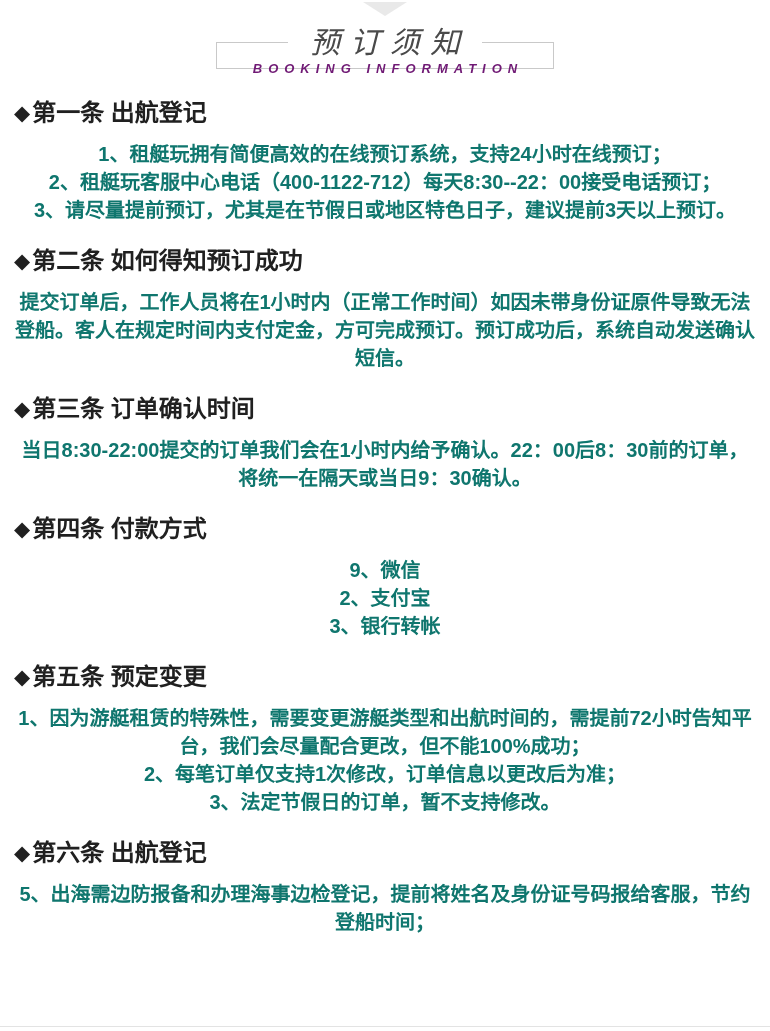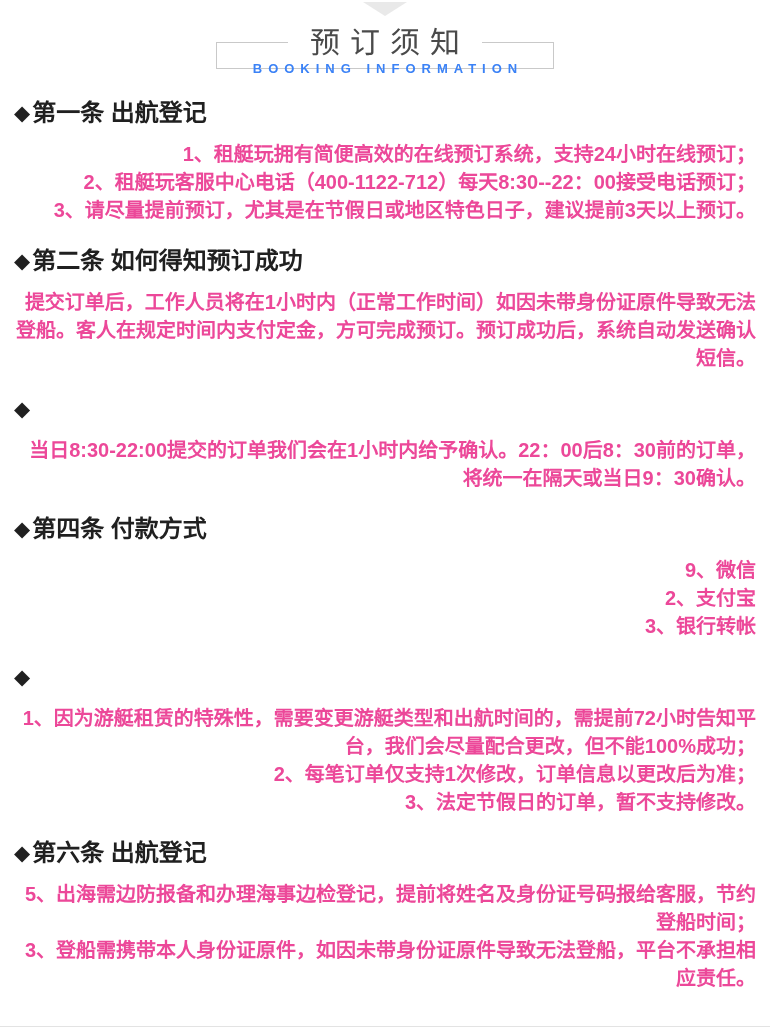--- a/index.html
+++ b/index.html
@@ -26,20 +26,21 @@
     margin: 2px auto 0 auto;
   }
   
   .header-box {
     position: relative;
     width: 338px;
     height: 27px;
     border: 1px solid #c9c9c9;
     margin: 26px auto 17px auto;
     background: transparent;
+    font-style: italic;
   }
   .header-title {
     position: absolute;
     top: 0; left: 50%;
     transform: translate(-50%, -50%);
     background: #ffffff;
     padding: 0 12px 0 22px;
     font-size: 30px;
     line-height: 1;
     letter-spacing: 10px;
@@ -50,21 +51,21 @@
   .header-subtitle {
     position: absolute;
     bottom: 0; left: 50%;
     transform: translate(-50%, 50%);
     background: transparent;
     padding: 0 4px 0 10px;
     font-size: 13px;
     line-height: 1;
     letter-spacing: 6px;
     font-weight: 700;
-    color: #3b82f6;
+    color: #701a75;
     white-space: nowrap;
   }
   .sec { margin-top: 21px; }
   .sec-first { margin-top: 28px; }
   .sec-heading {
     display: flex;
     align-items: center;
     font-size: 24px;
     line-height: 32px;
     font-weight: 700;
@@ -75,22 +76,22 @@
     font-size: 21px;
     line-height: 32px;
     margin-right: 2px;
     color: #202020;
     font-family: "DejaVu Sans", sans-serif;
   }
   .sec-body p {
     font-size: 20px;
     line-height: 28px;
     font-weight: 600;
-    color: #ec4899;
-    text-align: right;
+    color: #0f766e;
+    text-align: center;
     word-break: break-all;
   }
   .bottom-line {
     position: absolute;
     left: 0; right: 0;
     top: 1024px;
     height: 1px;
     background: #e3e3e3;
   }
 </style>
@@ -124,20 +125,21 @@
       <span>第二条 如何得知预订成功</span>
     </h2>
     <div class="sec-body">
       <p>提交订单后，工作人员将在1小时内（正常工作时间）如因未带身份证原件导致无法登船。客人在规定时间内支付定金，方可完成预订。预订成功后，系统自动发送确认短信。</p>
     </div>
   </section>
 
   <section class="sec">
     <h2 class="sec-heading">
       <span class="diamond">◆</span>
+      <span>第三条 订单确认时间</span>
     </h2>
     <div class="sec-body">
       <p>当日8:30-22:00提交的订单我们会在1小时内给予确认。22：00后8：30前的订单，将统一在隔天或当日9：30确认。</p>
     </div>
   </section>
 
   <section class="sec">
     <h2 class="sec-heading">
       <span class="diamond">◆</span>
       <span>第四条 付款方式</span>
@@ -145,34 +147,34 @@
     <div class="sec-body">
       <p>9、微信</p>
       <p>2、支付宝</p>
       <p>3、银行转帐</p>
     </div>
   </section>
 
   <section class="sec">
     <h2 class="sec-heading">
       <span class="diamond">◆</span>
+      <span>第五条 预定变更</span>
     </h2>
     <div class="sec-body">
       <p>1、因为游艇租赁的特殊性，需要变更游艇类型和出航时间的，需提前72小时告知平台，我们会尽量配合更改，但不能100%成功；</p>
       <p>2、每笔订单仅支持1次修改，订单信息以更改后为准；</p>
       <p>3、法定节假日的订单，暂不支持修改。</p>
     </div>
   </section>
 
   <section class="sec">
     <h2 class="sec-heading">
       <span class="diamond">◆</span>
       <span>第六条 出航登记</span>
     </h2>
     <div class="sec-body">
       <p>5、出海需边防报备和办理海事边检登记，提前将姓名及身份证号码报给客服，节约登船时间；</p>
-      <p>3、登船需携带本人身份证原件，如因未带身份证原件导致无法登船，平台不承担相应责任。</p>
     </div>
   </section>
 
   <div class="bottom-line"></div>
 
 </div>
 
 </body></html>

